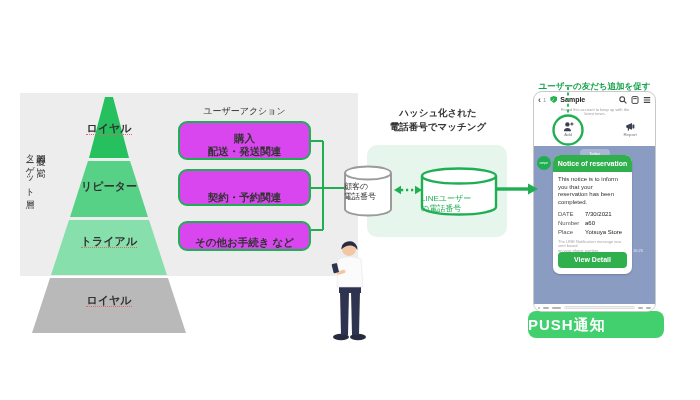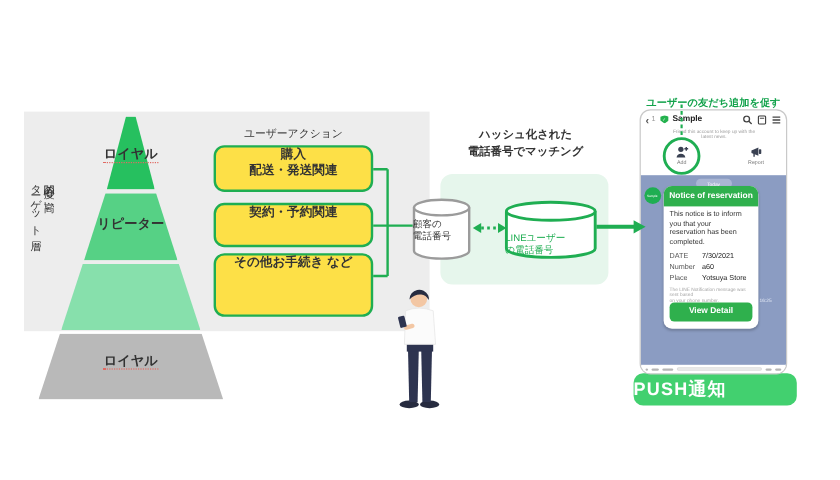--- a/index.html
+++ b/index.html
@@ -18,24 +18,24 @@
   .pyr3 { left:51px;  top:220px; width:116px; height:55px; background:#87e0ac; clip-path:polygon(15.5% 0,84.5% 0,100% 100%,0 100%); }
   .pyr4 { left:32px;  top:278px; width:154px; height:55px; background:#b9b9b9; clip-path:polygon(11.7% 0,88.3% 0,100% 100%,0 100%); }
   .plabel { position:absolute; left:69px; width:80px; z-index:3; text-align:center; font-size:11px; font-weight:bold; color:#333; }
   .pl1{top:121px;} .pl2{top:179px;} .pl3{top:234px;} .pl4{top:293px;}
   .u-red span { border-bottom:1px dotted #e06a63; }
   .side-label { position:absolute; left:24px; top:147px; height:86px; z-index:3; writing-mode:vertical-rl;
                 font-size:9px; color:#333; letter-spacing:1px; line-height:11px; }
 
   
   .ua-title { position:absolute; left:178px; width:133px; top:105px; z-index:3; text-align:center; font-size:9px; color:#333; }
-  .ua-box { position:absolute; left:178px; width:133px; z-index:3; background:#fde047; border:2px solid #1fae52; border-radius:9px;
-            display:flex; align-items:flex-start; justify-content:center; text-align:center;
+  .ua-box { position:absolute; left:178px; width:133px; z-index:3; background:#d946ef; border:2px solid #1fae52; border-radius:9px;
+            display:flex; align-items:flex-end; justify-content:center; text-align:center;
             font-size:10.5px; font-weight:bold; color:#333; line-height:13px; }
-  .ua1{top:121px;height:39px;} .ua2{top:169px;height:37px;} .ua3{top:211px;height:53px;}
+  .ua1{top:121px;height:39px;} .ua2{top:169px;height:37px;} .ua3{top:221px;height:30px;}
 
   
   .match-caption { position:absolute; left:372px; width:132px; top:106px; z-index:3; text-align:center;
                    font-size:9.5px; font-weight:bold; color:#333; line-height:13.5px; }
   .cyl-text { position:absolute; z-index:6; text-align:left; line-height:10px; }
   .cyl-gray-text { left:344px; width:48px; top:182px; font-size:8px; color:#333; }
   .cyl-green-text { left:421px; width:76px; top:182px; font-size:8px; font-weight:normal; color:#1fae52;margin-top:12px; }
 
   
   .overlay { position:absolute; left:0; top:0; z-index:5; pointer-events:none; }
@@ -99,20 +99,21 @@
 
   <div class="gray-panel"></div>
   <div class="green-panel"></div>
 
   <div class="pyr pyr1"></div>
   <div class="pyr pyr2"></div>
   <div class="pyr pyr3"></div>
   <div class="pyr pyr4"></div>
   <div class="plabel pl1 u-red"><span>ロイヤル</span></div>
   <div class="plabel pl2"><span>リピーター</span></div>
+  <div class="plabel pl3 u-red"><span>トライアル</span></div>
   <div class="plabel pl4 u-red"><span>ロイヤル</span></div>
   <div class="side-label">
     <span>関心度の高い</span><br>
     <span>ターゲット層</span>
   </div>
 
   <div class="ua-title">ユーザーアクション</div>
   <div class="ua-box ua1">
     <div>
       <div>購入</div>

